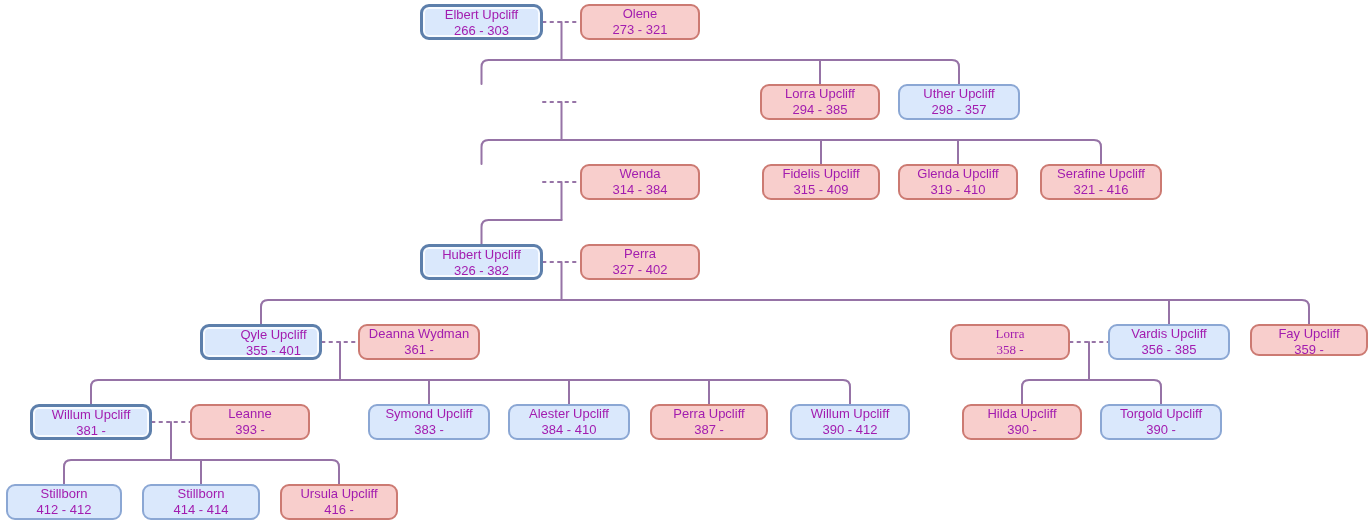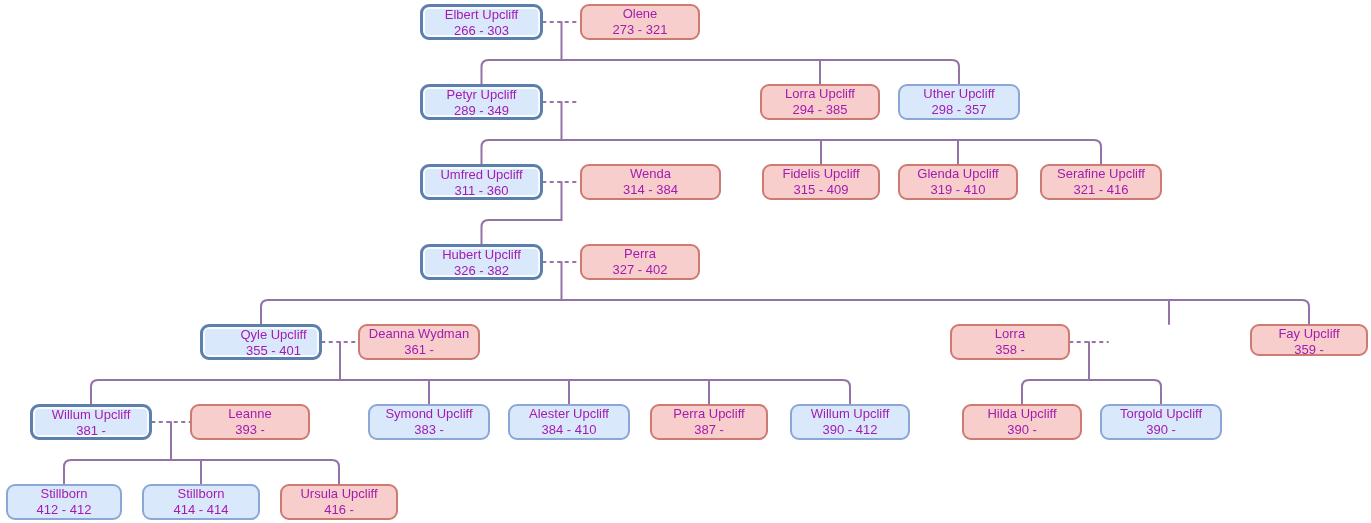--- a/index.html
+++ b/index.html
@@ -56,37 +56,29 @@
       <path d="M 201 460 L 201 484" fill="none" stroke="#9673a6" stroke-width="2" stroke-linecap="round" stroke-linejoin="round"></path>
     </svg>
 <div class="person male emphasized" style="left: 420px; top: 4px; width: 123px; height: 36px;">
       <div class="person-name">Elbert Upcliff</div>
       <div class="person-years">266 - 303</div>
     </div>
     <div class="person female" style="left: 580px; top: 4px; width: 120px; height: 36px;">
       <div class="person-name">Olene</div>
       <div class="person-years">273 - 321</div>
     </div>
-    <div class="person male emphasized" style="left: 420px; top: 84px; width: 123px; height: 36px;">
-      <div class="person-name">Petyr Upcliff</div>
-      <div class="person-years">289 - 349</div>
-    </div>
     <div class="person female" style="left: 760px; top: 84px; width: 120px; height: 36px;">
       <div class="person-name">Lorra Upcliff</div>
       <div class="person-years">294 - 385</div>
     </div>
     <div class="person male" style="left: 898px; top: 84px; width: 122px; height: 36px;">
       <div class="person-name">Uther Upcliff</div>
       <div class="person-years">298 - 357</div>
     </div>
-    <div class="person male emphasized" style="left: 420px; top: 164px; width: 123px; height: 36px;">
-      <div class="person-name">Umfred Upcliff</div>
-      <div class="person-years">311 - 360</div>
-    </div>
-    <div class="person female" style="left: 580px; top: 164px; width: 141px; height: 36px;">
+    <div class="person female" style="left: 580px; top: 164px; width: 120px; height: 36px;">
       <div class="person-name">Wenda</div>
       <div class="person-years">314 - 384</div>
     </div>
     <div class="person female" style="left: 762px; top: 164px; width: 118px; height: 36px;">
       <div class="person-name">Fidelis Upcliff</div>
       <div class="person-years">315 - 409</div>
     </div>
     <div class="person female" style="left: 898px; top: 164px; width: 120px; height: 36px;">
       <div class="person-name">Glenda Upcliff</div>
       <div class="person-years">319 - 410</div>
@@ -104,23 +96,27 @@
       <div class="person-years">327 - 402</div>
     </div>
     <div class="person male emphasized" style="left: 200px; top: 324px; width: 122px; height: 36px; padding-left: 25px;">
       <div class="person-name">Qyle Upcliff</div>
       <div class="person-years">355 - 401</div>
     </div>
     <div class="person female" style="left: 358px; top: 324px; width: 122px; height: 36px;">
       <div class="person-name">Deanna Wydman</div>
       <div class="person-years">361 -</div>
     </div>
-    <div class="person female" style="left: 950px; top: 324px; width: 120px; height: 36px;">
+    <div class="person female" style="left: 950px; top: 324px; width: 120px; height: 36px; font-family: Liberation Serif, serif;">
       <div class="person-name">Lorra</div>
       <div class="person-years">358 -</div>
+    </div>
+    <div class="person male" style="left: 1108px; top: 324px; width: 122px; height: 36px;">
+      <div class="person-name">Vardis Upcliff</div>
+      <div class="person-years">356 - 385</div>
     </div>
     <div class="person female" style="left: 1250px; top: 324px; width: 118px; height: 32px;">
       <div class="person-name">Fay Upcliff</div>
       <div class="person-years">359 -</div>
     </div>
     <div class="person male emphasized" style="left: 30px; top: 404px; width: 122px; height: 36px;">
       <div class="person-name">Willum Upcliff</div>
       <div class="person-years">381 -</div>
     </div>
     <div class="person female" style="left: 190px; top: 404px; width: 120px; height: 36px;">

